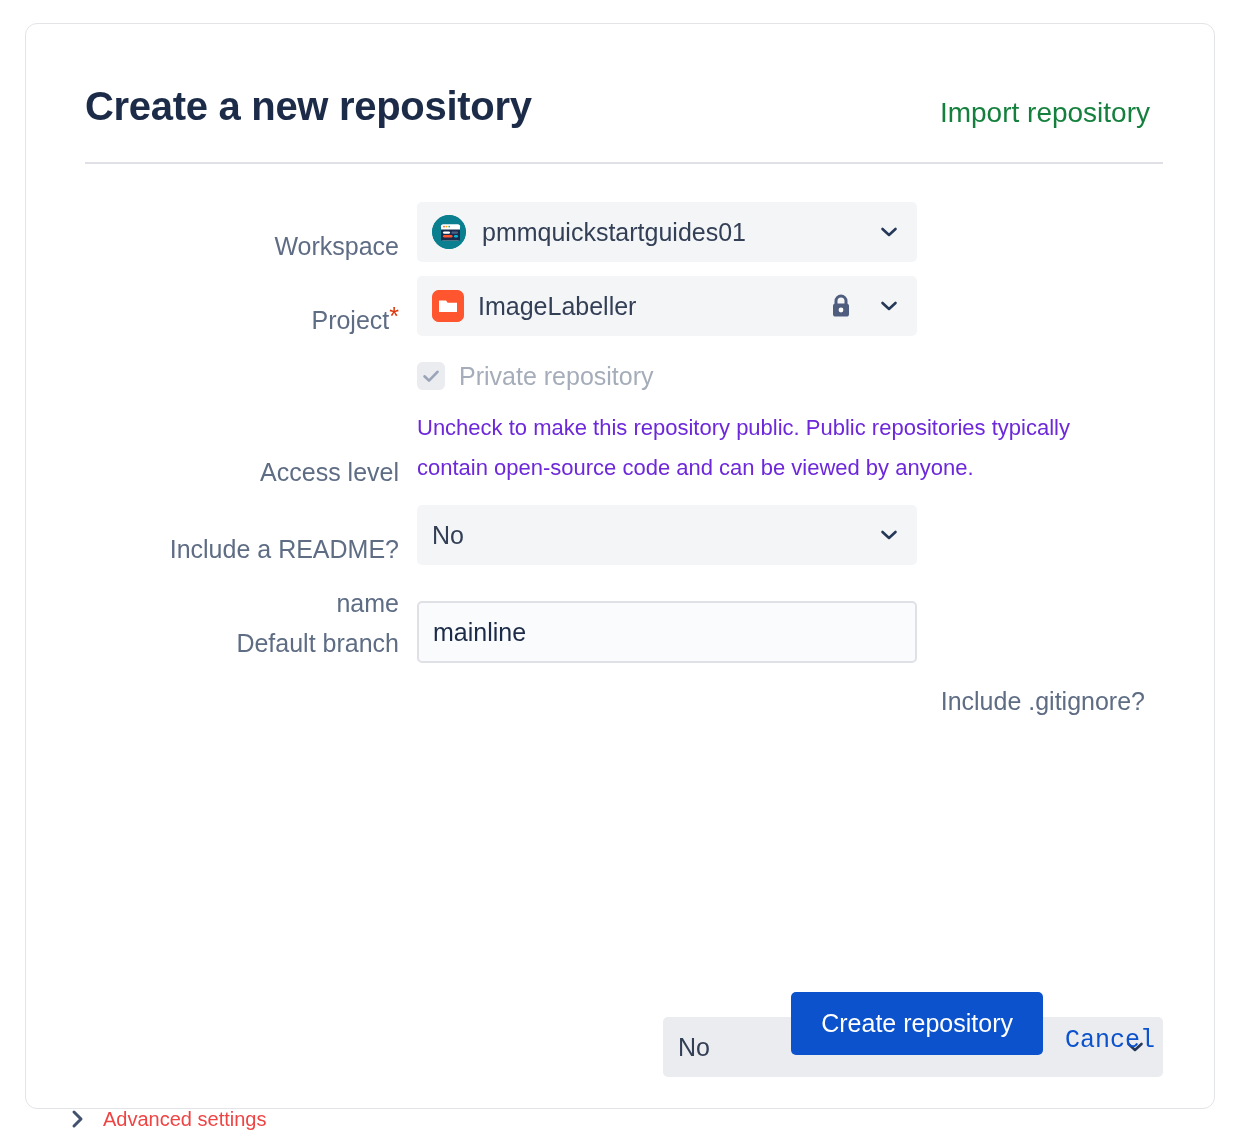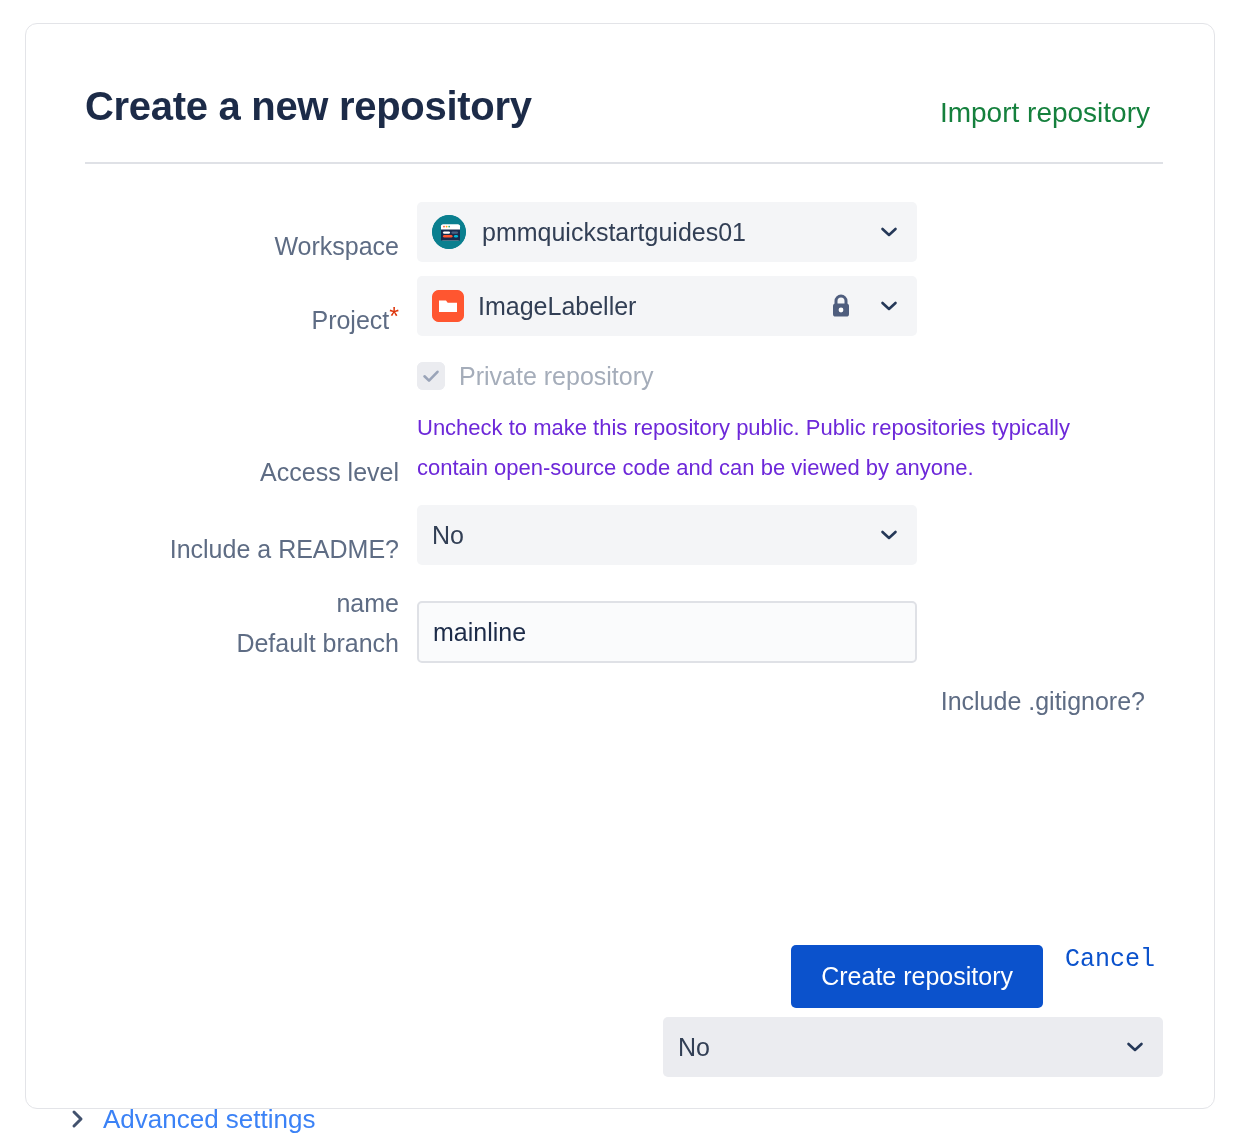--- a/index.html
+++ b/index.html
@@ -236,32 +236,32 @@
 
   .adv-caret {
     width: 18px;
     height: 24px;
     margin-right: 16px;
     flex: 0 0 18px;
     display: block;
   }
 
   .adv-label {
-    font-size: 26px;
-    color: #3b82f6;
+    font-size: 20px;
+    color: #ef4444;
     line-height: 32px;
   }
 
   
   .actions {
     position: absolute;
     right: 59px;
-    top: 921px;
+    top: 968px;
     display: flex;
-    align-items: flex-start;
+    align-items: flex-end;
   }
 
   .btn-primary {
     background: #0b52cc;
     color: #ffffff;
     border: none;
     border-radius: 5px;
     height: 63px;
     padding: 0 30px;
     font-family: "Liberation Sans", sans-serif;

